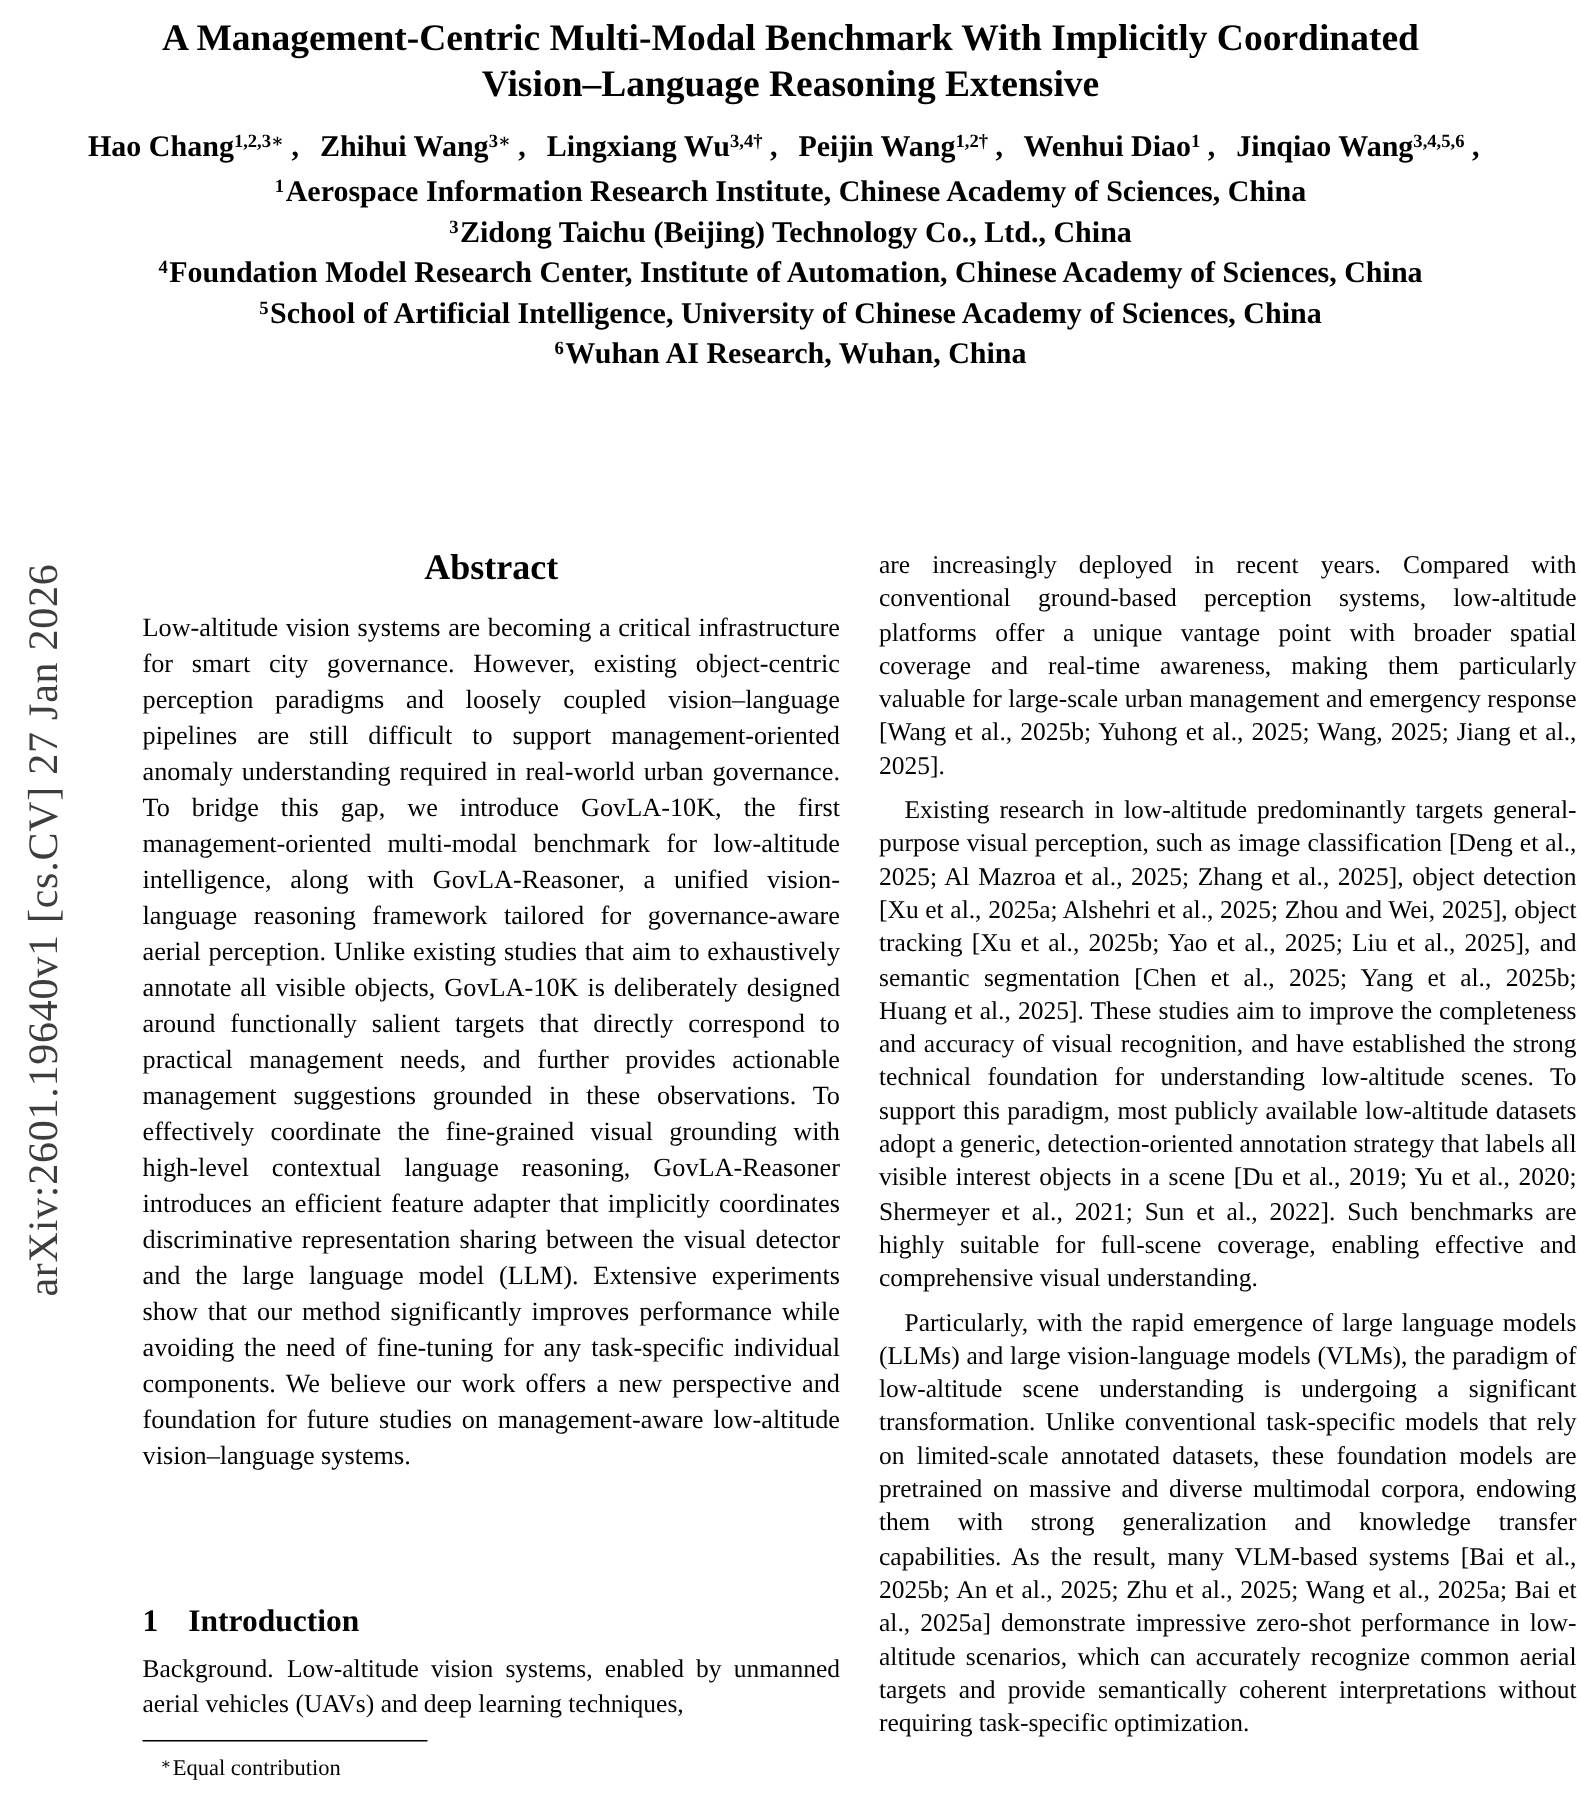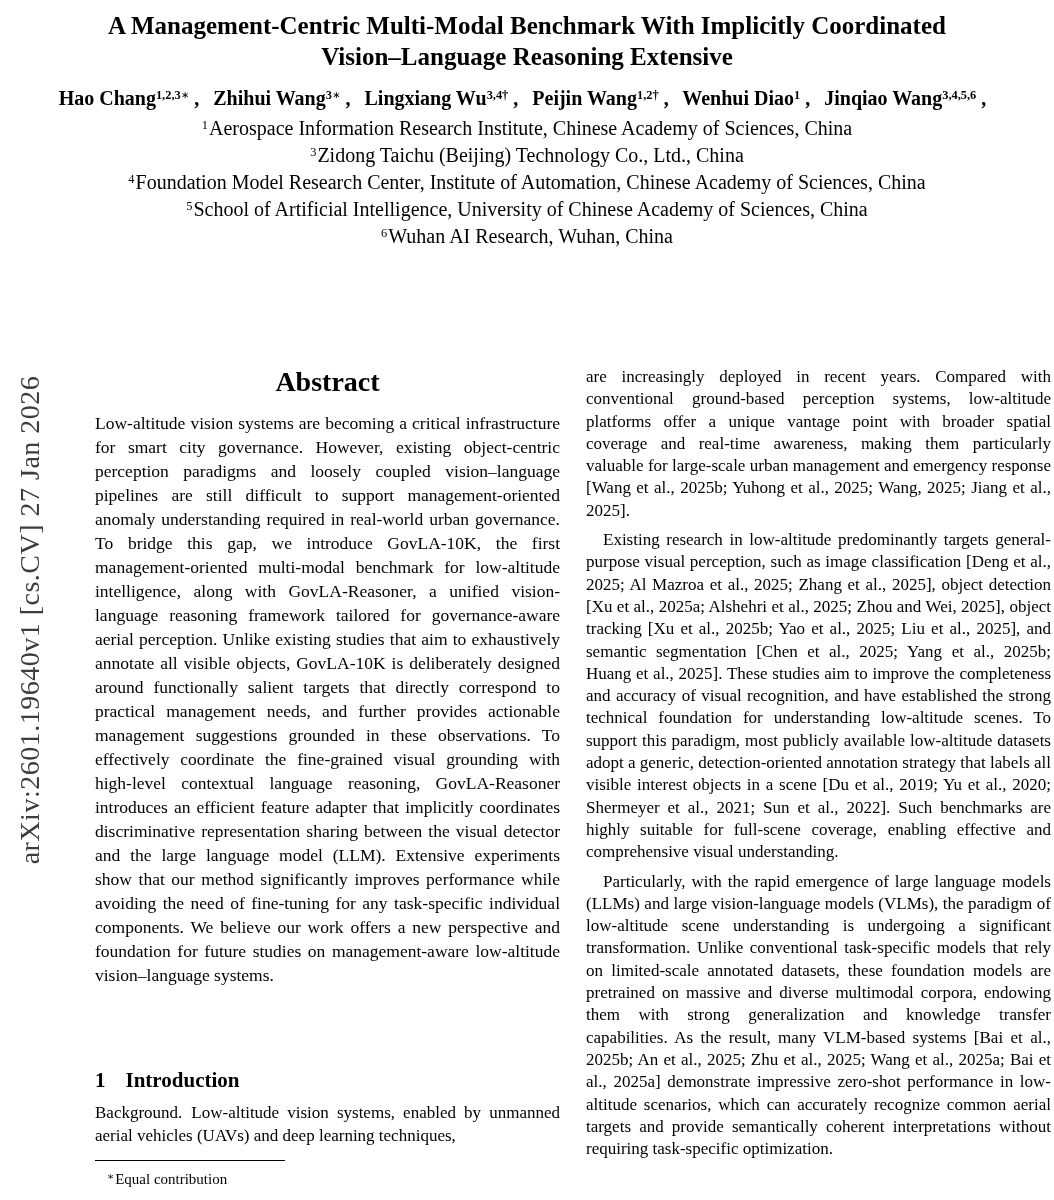--- a/index.html
+++ b/index.html
@@ -43,40 +43,40 @@
   .author .sep { margin-right: 9px; }
 
   .sup {
     position: relative;
     top: -0.45em;
     font-size: 62%;
     line-height: 0;
   }
 
   .affiliations { margin-top: 4px; font-size: 20px; line-height: 27px; }
-  .affiliation { padding: 0 48px; }
+  .affiliation { padding: 0 48px; font-weight: bold; }
   .affiliation .sup { margin-right: 1px; }
 
   
   .columns {
     position: absolute;
     top: 366px;
     left: 95px;
     width: 956px;
     height: 834px;
     display: flex;
     gap: 26px;
   }
   .col { width: 465px; }
   .col-left { display: flex; flex-direction: column; }
 
   .abstract-heading {
     margin: 0 0 13px 0;
     text-align: center;
-    font-size: 28px;
+    font-size: 24px;
     font-weight: bold;
   }
   .abstract-text {
     margin: 0;
     font-size: 17.5px;
     line-height: 24px;
     text-align: justify;
   }
 
   .section-heading {

